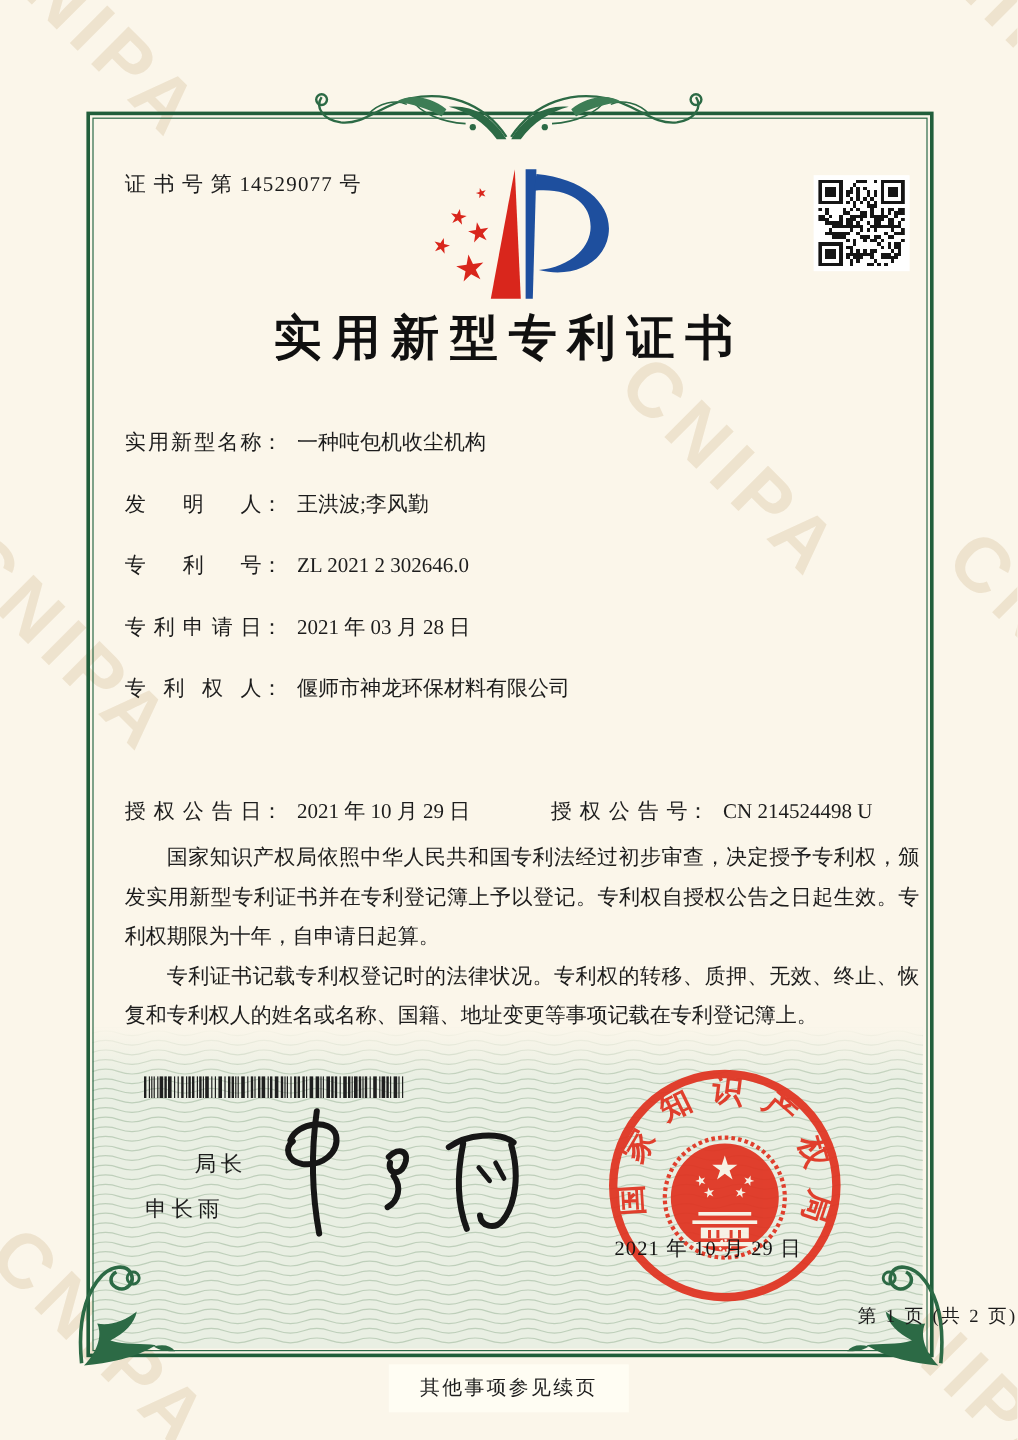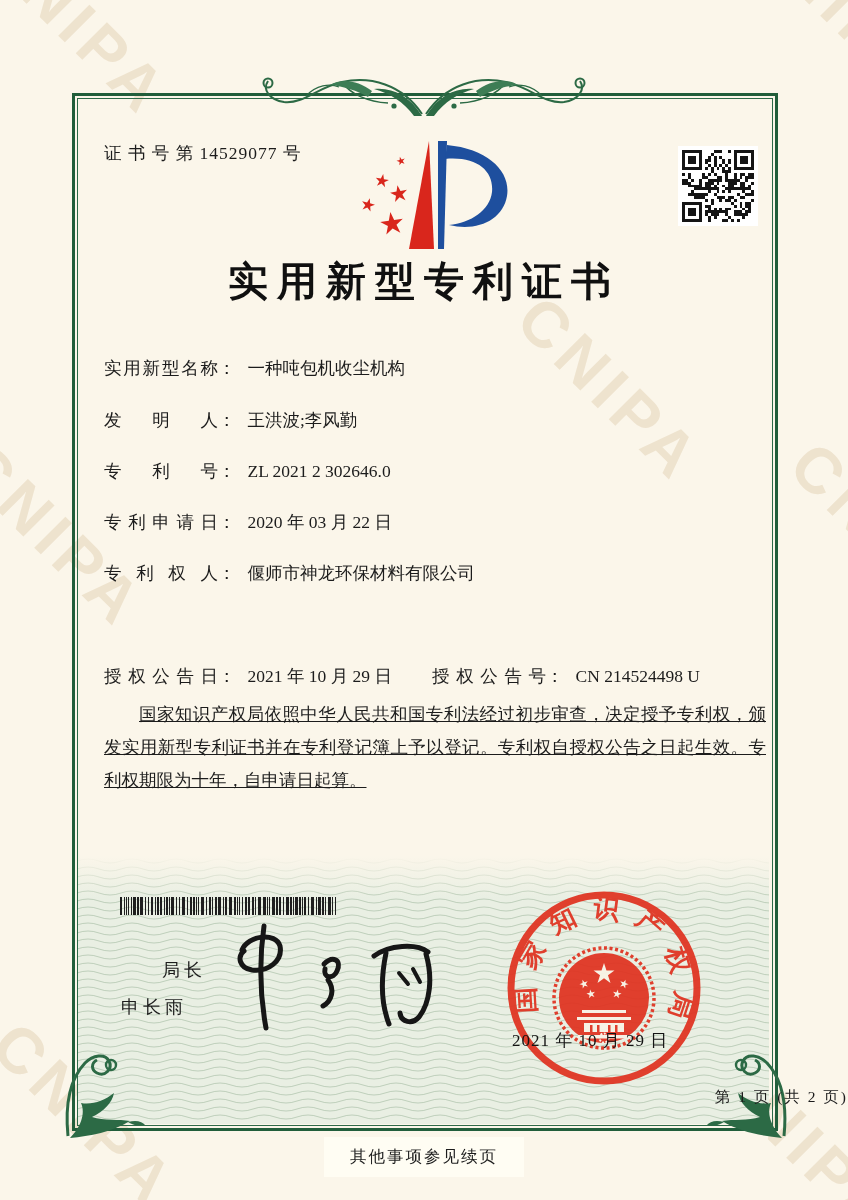--- a/index.html
+++ b/index.html
@@ -24,23 +24,23 @@
   
   .abs{position:absolute;z-index:5;}
   .certno{left:104px;top:141px;font-size:17.5px;letter-spacing:1px;}
   .logo{left:337px;top:136px;}
   .title{left:0;width:848px;top:254px;text-align:center;font-size:40px;font-weight:bold;
          letter-spacing:9px;color:#101010;}
   .qrbox{left:678px;top:146px;background:#fff;padding:4px;line-height:0;}
   .fieldrow{left:104px;width:662px;font-size:17.5px;white-space:nowrap;}
   .flabel{display:inline-block;width:114px;text-align:justify;text-align-last:justify;}
   .fcolon{margin-right:12px;}
-  .fpair2{position:absolute;left:328px;top:0;font-family:Liberation Serif, serif;}
+  .fpair2{position:absolute;left:355px;top:0;font-family:Liberation Serif, serif;}
   .paras{left:104px;top:698px;width:662px;font-size:17.5px;line-height:1.88;
-         text-align:justify;z-index:5;text-decoration:underline;}
+         text-align:justify;z-index:5;}
   .paras p{margin:0;text-indent:2em;}
   .barcode{left:120px;top:897px;width:224px;height:18px;font-size:0;}
   .barcode i{display:inline-block;height:100%;background:#1f1f1f;vertical-align:top;}
   .director-title{left:121px;top:958px;font-size:18px;letter-spacing:4px;margin-left:41px;}
   .director-name{left:121px;top:995px;font-size:18px;letter-spacing:4px;}
   .signature{left:226px;top:918px;z-index:5;}
   .seal{left:502px;top:886px;z-index:5;}
   .sealdate{left:512px;top:1029px;width:200px;font-size:17px;letter-spacing:1px;z-index:6;
             color:#141414;}
   .pageinfo{left:0;width:848px;top:1087px;text-align:right;font-size:15.5px;letter-spacing:2px;}
@@ -373,34 +373,35 @@
   <div class="abs fieldrow" style="top:356px">
     <span class="flabel">实用新型名称</span><span class="fcolon">：</span><span>一种吨包机收尘机构</span>
   </div>
   <div class="abs fieldrow" style="top:408px">
     <span class="flabel">发明人</span><span class="fcolon">：</span><span>王洪波;李风勤</span>
   </div>
   <div class="abs fieldrow" style="top:459px">
     <span class="flabel">专利号</span><span class="fcolon">：</span><span>ZL 2021 2 302646.0</span>
   </div>
   <div class="abs fieldrow" style="top:510px">
-    <span class="flabel">专利申请日</span><span class="fcolon">：</span><span>2020 年 03 月 22 日</span>
+    <span class="flabel">专利申请日</span><span class="fcolon">：</span><span>2021 年 03 月 28 日</span>
   </div>
   <div class="abs fieldrow" style="top:561px">
     <span class="flabel">专利权人</span><span class="fcolon">：</span><span>偃师市神龙环保材料有限公司</span>
   </div>
   <div class="abs fieldrow" style="top:664px">
     <span class="flabel">授权公告日</span><span class="fcolon">：</span><span>2021 年 10 月 29 日</span>
     <span class="fpair2">
       <span class="flabel">授权公告号</span><span class="fcolon">：</span><span>CN 214524498 U</span>
     </span>
   </div>
 
   <div class="abs paras">
     <p>国家知识产权局依照中华人民共和国专利法经过初步审查，决定授予专利权，颁发实用新型专利证书并在专利登记簿上予以登记。专利权自授权公告之日起生效。专利权期限为十年，自申请日起算。</p>
+    <p>专利证书记载专利权登记时的法律状况。专利权的转移、质押、无效、终止、恢复和专利权人的姓名或名称、国籍、地址变更等事项记载在专利登记簿上。</p>
   </div>
 
   <div class="abs barcode" id="barcode"><i style="width:2px;margin-right:2px"></i><i style="width:1px;margin-right:1px"></i><i style="width:1px;margin-right:1px"></i><i style="width:1px;margin-right:2px"></i><i style="width:1px;margin-right:1px"></i><i style="width:3px;margin-right:1px"></i><i style="width:2px;margin-right:1px"></i><i style="width:3px;margin-right:2px"></i><i style="width:1px;margin-right:2px"></i><i style="width:1px;margin-right:2px"></i><i style="width:2px;margin-right:2px"></i><i style="width:1px;margin-right:1px"></i><i style="width:2px;margin-right:1px"></i><i style="width:2px;margin-right:2px"></i><i style="width:1px;margin-right:1px"></i><i style="width:2px;margin-right:1px"></i><i style="width:1px;margin-right:1px"></i><i style="width:3px;margin-right:2px"></i><i style="width:1px;margin-right:2px"></i><i style="width:1px;margin-right:2px"></i><i style="width:3px;margin-right:2px"></i><i style="width:1px;margin-right:2px"></i><i style="width:2px;margin-right:1px"></i><i style="width:2px;margin-right:1px"></i><i style="width:1px;margin-right:1px"></i><i style="width:1px;margin-right:2px"></i><i style="width:3px;margin-right:2px"></i><i style="width:1px;margin-right:2px"></i><i style="width:2px;margin-right:1px"></i><i style="width:1px;margin-right:2px"></i><i style="width:2px;margin-right:1px"></i><i style="width:3px;margin-right:2px"></i><i style="width:1px;margin-right:1px"></i><i style="width:2px;margin-right:2px"></i><i style="width:3px;margin-right:2px"></i><i style="width:2px;margin-right:1px"></i><i style="width:1px;margin-right:1px"></i><i style="width:1px;margin-right:2px"></i><i style="width:1px;margin-right:2px"></i><i style="width:2px;margin-right:1px"></i><i style="width:2px;margin-right:2px"></i><i style="width:2px;margin-right:1px"></i><i style="width:1px;margin-right:2px"></i><i style="width:3px;margin-right:2px"></i><i style="width:3px;margin-right:1px"></i><i style="width:1px;margin-right:1px"></i><i style="width:1px;margin-right:2px"></i><i style="width:3px;margin-right:1px"></i><i style="width:2px;margin-right:1px"></i><i style="width:2px;margin-right:2px"></i><i style="width:1px;margin-right:2px"></i><i style="width:3px;margin-right:1px"></i><i style="width:2px;margin-right:1px"></i><i style="width:1px;margin-right:1px"></i><i style="width:3px;margin-right:1px"></i><i style="width:2px;margin-right:1px"></i><i style="width:1px;margin-right:1px"></i><i style="width:2px;margin-right:2px"></i><i style="width:1px;margin-right:2px"></i><i style="width:3px;margin-right:2px"></i><i style="width:1px;margin-right:1px"></i><i style="width:3px;margin-right:1px"></i><i style="width:2px;margin-right:1px"></i><i style="width:1px;margin-right:2px"></i><i style="width:3px;margin-right:1px"></i><i style="width:1px;margin-right:2px"></i><i style="width:1px;margin-right:1px"></i></div>
 
   <div class="abs director-title">局长</div>
   <div class="abs director-name">申长雨</div>
 
   <svg class="abs signature" width="232" height="118" viewBox="0 0 232 118">
     <g fill="none" stroke="#161616" stroke-width="5" stroke-linecap="round" stroke-linejoin="round">
       <path d="M38,8 C34,36 33,72 40,110"></path>

